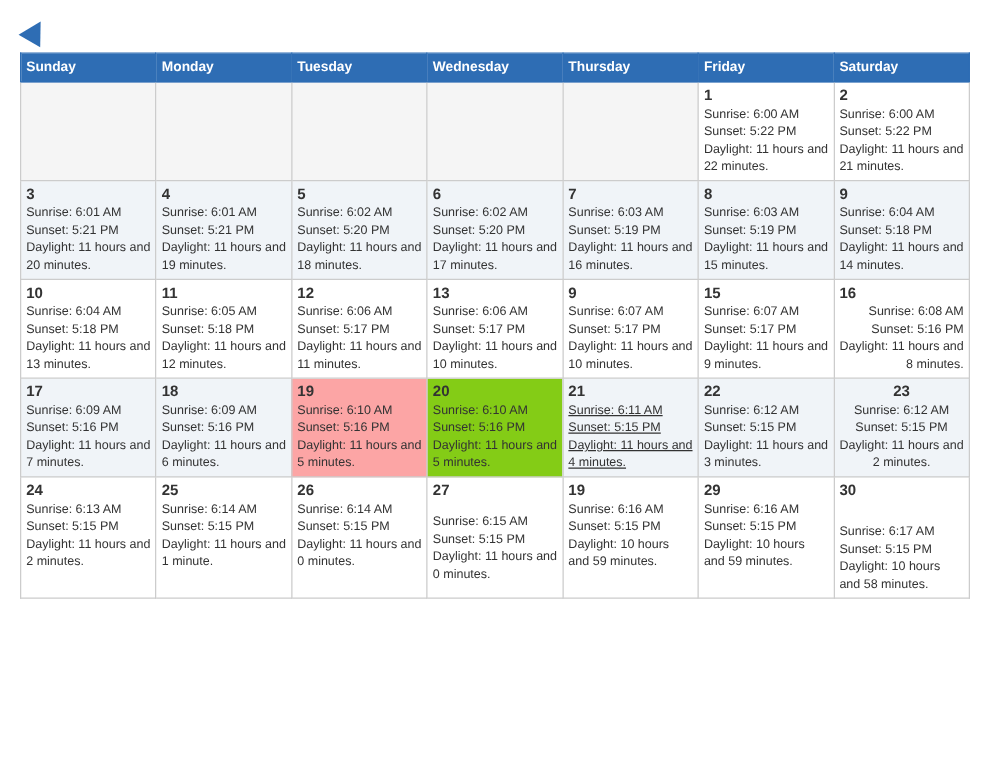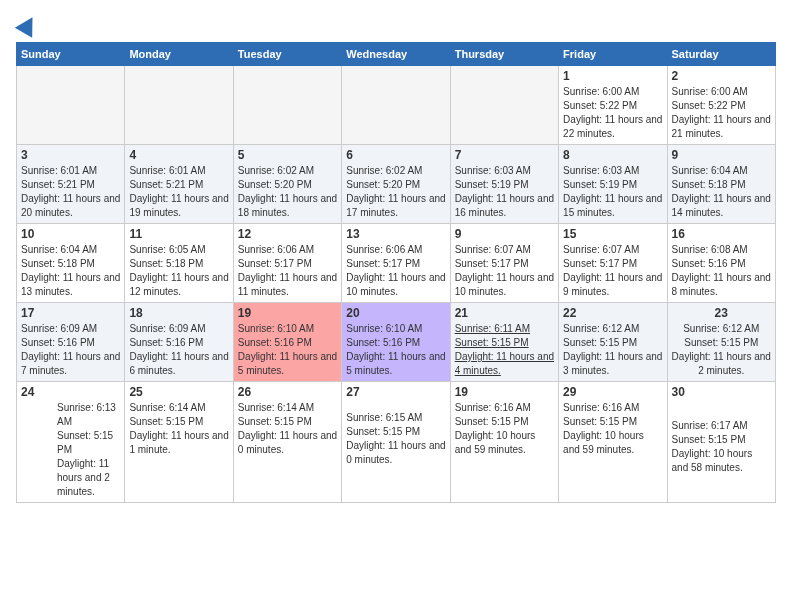--- a/index.html
+++ b/index.html
@@ -222,21 +222,21 @@
 Daylight: 11 hours and 10 minutes.</div>
         </td>
         <td>
           <span class="day-num">15</span>
           <div class="day-info" style="white-space: pre-line;">Sunrise: 6:07 AM
 Sunset: 5:17 PM
 Daylight: 11 hours and 9 minutes.</div>
         </td>
         <td>
           <span class="day-num">16</span>
-          <div class="day-info" style="white-space: pre-line;">Sunrise: 6:08 AM
+          <div class="day-info" style="white-space: pre-line; text-align: right;">Sunrise: 6:08 AM
 Sunset: 5:16 PM
 Daylight: 11 hours and 8 minutes.</div>
         </td>
       </tr>
       <tr>
         <td style="background: rgb(240, 244, 248);">
           <span class="day-num">17</span>
           <div class="day-info" style="white-space: pre-line;">Sunrise: 6:09 AM
 Sunset: 5:16 PM
 Daylight: 11 hours and 7 minutes.</div>
@@ -246,21 +246,21 @@
           <div class="day-info" style="white-space: pre-line;">Sunrise: 6:09 AM
 Sunset: 5:16 PM
 Daylight: 11 hours and 6 minutes.</div>
         </td>
         <td style="background: #fca5a5;">
           <span class="day-num">19</span>
           <div class="day-info" style="white-space: pre-line;">Sunrise: 6:10 AM
 Sunset: 5:16 PM
 Daylight: 11 hours and 5 minutes.</div>
         </td>
-        <td style="background: #c4b5fd;">
+        <td style="background: #84cc16;">
           <span class="day-num">20</span>
           <div class="day-info" style="white-space: pre-line;">Sunrise: 6:10 AM
 Sunset: 5:16 PM
 Daylight: 11 hours and 5 minutes.</div>
         </td>
         <td style="background: rgb(240, 244, 248);">
           <span class="day-num">21</span>
           <div class="day-info" style="white-space: pre-line; text-decoration: underline;">Sunrise: 6:11 AM
 Sunset: 5:15 PM
 Daylight: 11 hours and 4 minutes.</div>
@@ -274,21 +274,21 @@
         <td style="background: rgb(240, 244, 248); text-align: center;">
           <span class="day-num">23</span>
           <div class="day-info" style="white-space: pre-line;">Sunrise: 6:12 AM
 Sunset: 5:15 PM
 Daylight: 11 hours and 2 minutes.</div>
         </td>
       </tr>
       <tr>
         <td>
           <span class="day-num">24</span>
-          <div class="day-info" style="white-space: pre-line; margin-left: 36px;">Sunrise: 6:13 AM
+          <div class="day-info" style="white-space: pre-line;">Sunrise: 6:13 AM
 Sunset: 5:15 PM
 Daylight: 11 hours and 2 minutes.</div>
         </td>
         <td>
           <span class="day-num">25</span>
           <div class="day-info" style="white-space: pre-line;">Sunrise: 6:14 AM
 Sunset: 5:15 PM
 Daylight: 11 hours and 1 minute.</div>
         </td>
         <td>

